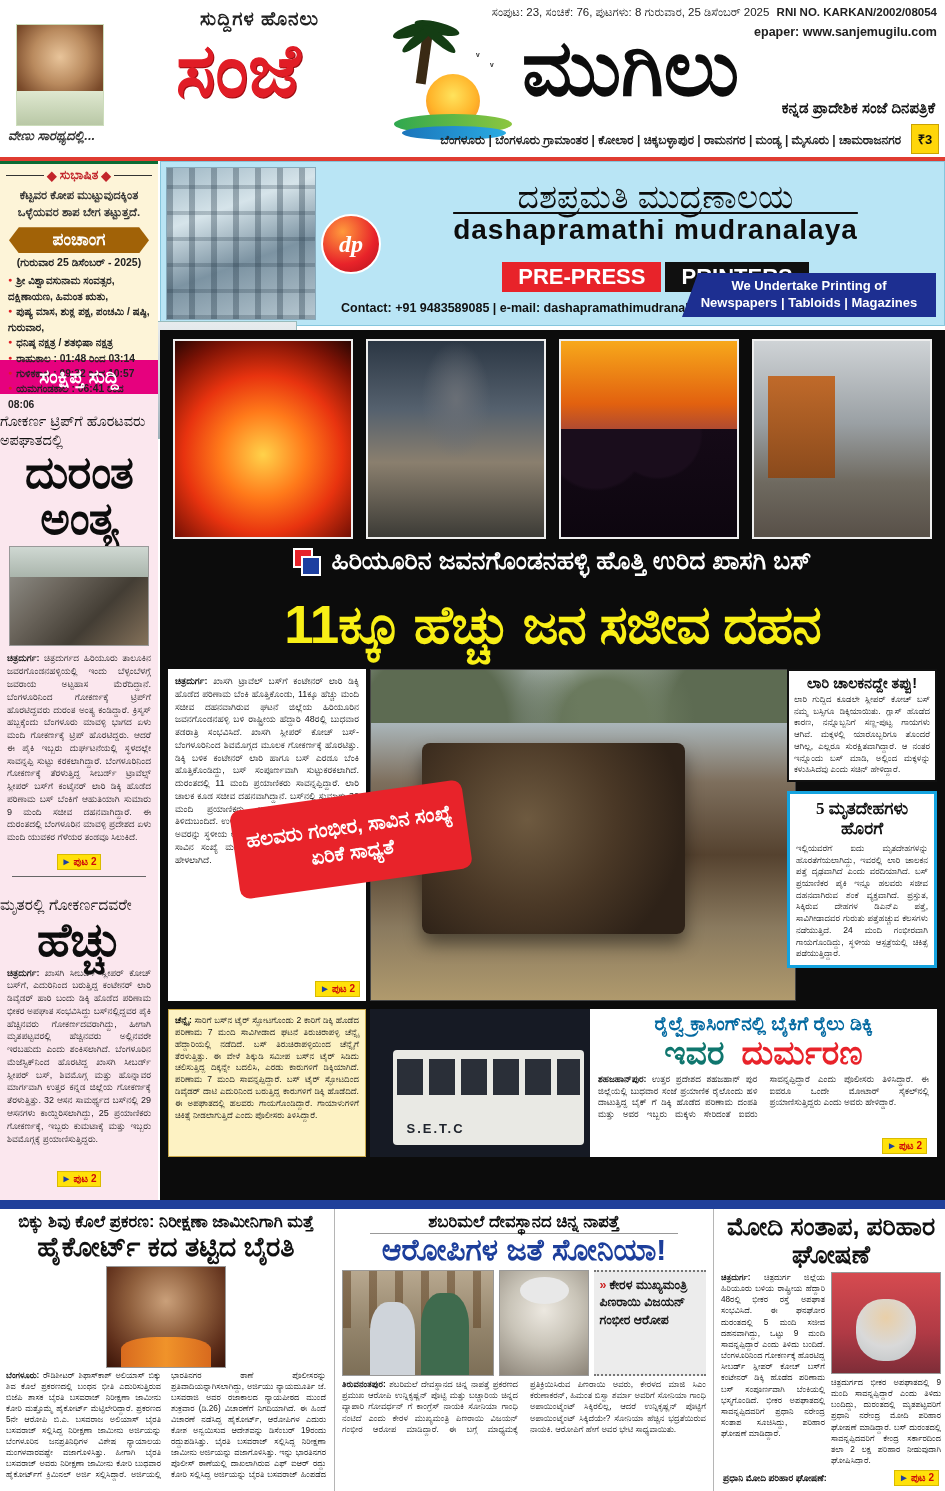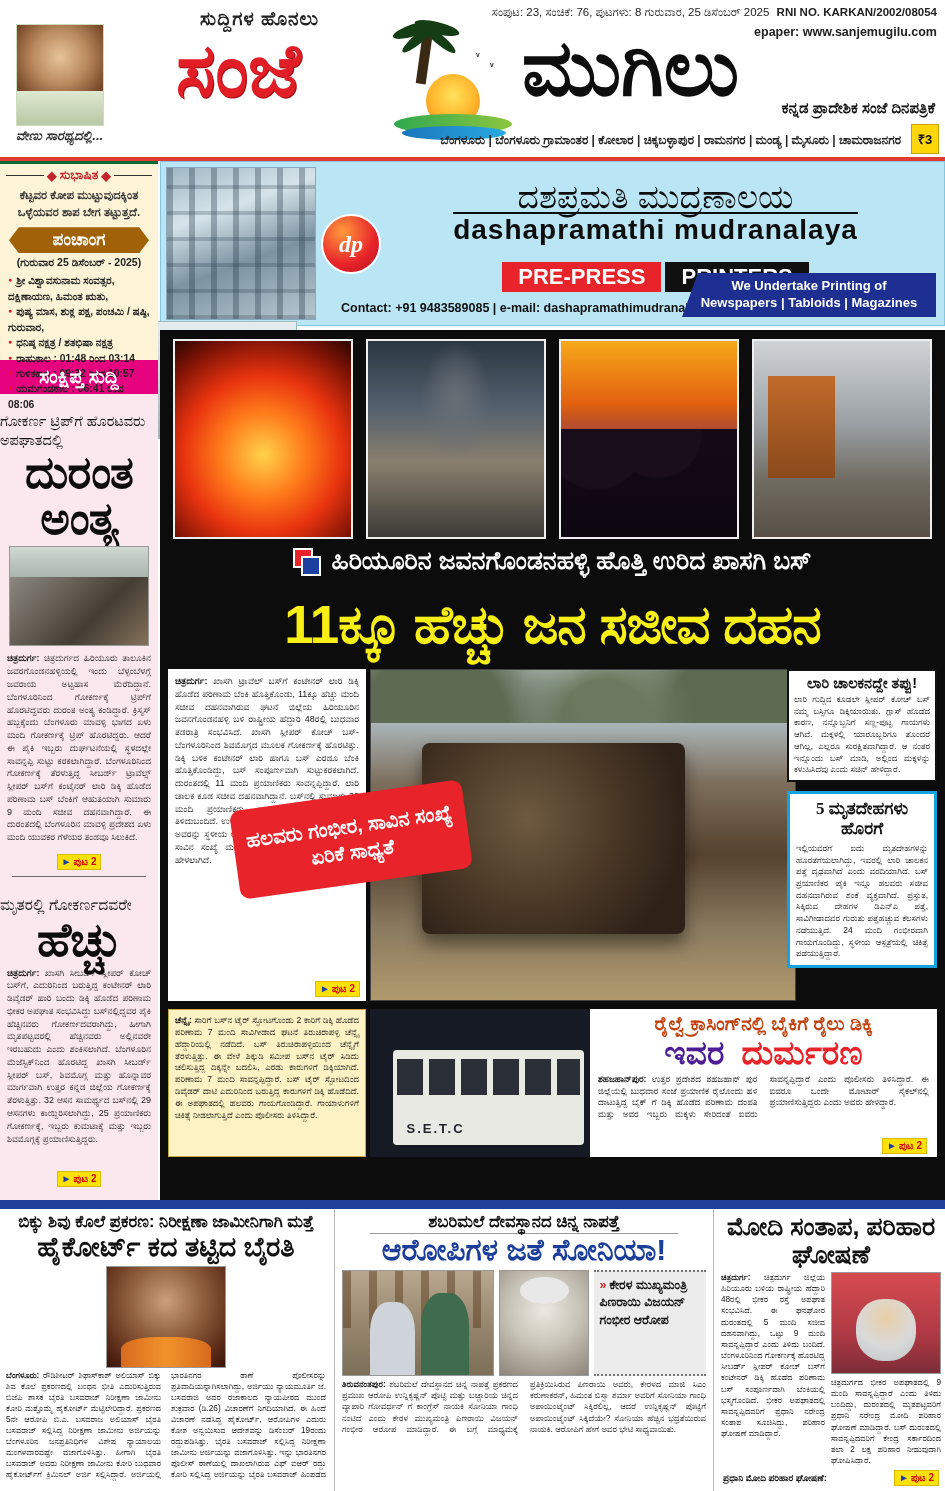--- a/index.html
+++ b/index.html
@@ -37,21 +37,21 @@
   #logo .f4{left:26px;top:12px;width:42px;height:10px;transform:rotate(40deg);}
   #logo .bird{position:absolute;color:#333;font-size:10px;font-weight:bold;}
   #mast-black{left:522px;top:26px;font-size:78px;line-height:1.1;font-weight:bold;color:#0d0d0d;}
   #issueline{right:8px;top:6px;font-size:11.5px;color:#222;text-align:right;}
   #issueline b{margin-left:4px;}
   #epaper{right:8px;top:25px;font-size:12.5px;font-weight:bold;color:#222;}
   #subtitle{right:10px;top:99px;font-size:15px;font-weight:bold;color:#111;}
   #editions{right:44px;top:133px;font-size:12px;font-weight:bold;color:#222;}
   #price{right:6px;top:124px;width:26px;height:28px;background:#ffd60a;border:1px solid #caa200;
     display:flex;align-items:center;justify-content:center;font-weight:bold;font-size:13px;}
-  #signature{left:16px;top:128px;font-size:13px;font-style:italic;font-weight:bold;color:#333;}
+  #signature{left:8px;top:128px;font-size:13px;font-style:italic;font-weight:bold;color:#333;}
   
   #ad{left:160px;top:161px;width:783px;height:163px;background:#b9e5f5;border:1px solid #86c6dd;}
   #ad-press{left:5px;top:5px;width:148px;height:151px;border:1px solid #8ab;
     background:linear-gradient(160deg,#9fb7c4 0%,#d6e4ea 30%,#7c93a2 60%,#b8c9d2 100%);}
   #ad-press .mach{position:absolute;inset:0;
     background:repeating-linear-gradient(90deg,rgba(40,60,75,.35) 0 6px,transparent 6px 22px),
                repeating-linear-gradient(0deg,rgba(40,60,75,.25) 0 4px,transparent 4px 26px);}
   #ad-dp{left:160px;top:52px;width:56px;height:56px;border-radius:50%;
     background:radial-gradient(circle at 35% 28%,#ff9a3c,#e8232a 60%,#b1121b);
     display:flex;align-items:center;justify-content:center;color:#fff;
@@ -148,23 +148,23 @@
   #ybox{position:absolute;left:0;top:0;width:198px;height:148px;background:#fdf2c3;
     border:1px solid #caa94a;padding:5px 6px;box-sizing:border-box;font-size:8.6px;
     line-height:1.38;overflow:hidden;}
   #setc{position:absolute;left:202px;top:0;width:228px;height:148px;background:#161a24;}
   #setc .bus{position:absolute;left:10%;bottom:8%;width:84%;height:64%;background:#e9e9e4;border-radius:4px;}
   #setc .win{position:absolute;left:12%;bottom:42%;width:80%;height:24%;
     background:repeating-linear-gradient(90deg,#2a2f38 0 26px,#e9e9e4 26px 32px);}
   #setc .label{position:absolute;left:16%;bottom:14%;font-size:13px;font-weight:bold;color:#20252e;letter-spacing:2px;}
   #railbox{position:absolute;right:0;top:0;width:347px;height:148px;background:#fff;
     padding:4px 8px;box-sizing:border-box;}
-  #rail-kick{font-size:19px;font-weight:bold;text-align:center;color:#c2410c;}
+  #rail-kick{font-size:19px;font-weight:bold;text-align:center;color:#0369a1;}
   #rail-head{text-align:center;font-size:33px;font-weight:bold;line-height:1.05;margin-top:1px;}
-  #rail-head .bl{color:#4c1d95;} #rail-head .rd{color:#e8232a;margin-left:8px;}
+  #rail-head .bl{color:#0f766e;} #rail-head .rd{color:#e8232a;margin-left:8px;}
   #rail-body{column-count:2;column-gap:12px;font-size:8.8px;line-height:1.35;margin-top:3px;height:62px;overflow:hidden;}
   #rail-pill{position:absolute;right:10px;bottom:3px;}
   
   #band{left:0;top:1200px;width:945px;height:9px;background:#20409a;}
   #bl{left:2px;top:1209px;width:328px;height:282px;}
   #bm{left:334px;top:1209px;width:380px;height:282px;border-left:1px solid #b5b5b5;
       border-right:1px solid #b5b5b5;padding:0 5px;box-sizing:border-box;}
   #br{left:719px;top:1209px;width:224px;height:282px;}
   .b-kick{font-size:16.5px;font-weight:bold;text-align:center;padding:3px 0 2px;color:#0d0d0d;}
   #bl-head{font-size:27px;font-weight:bold;text-align:center;line-height:1.08;}

